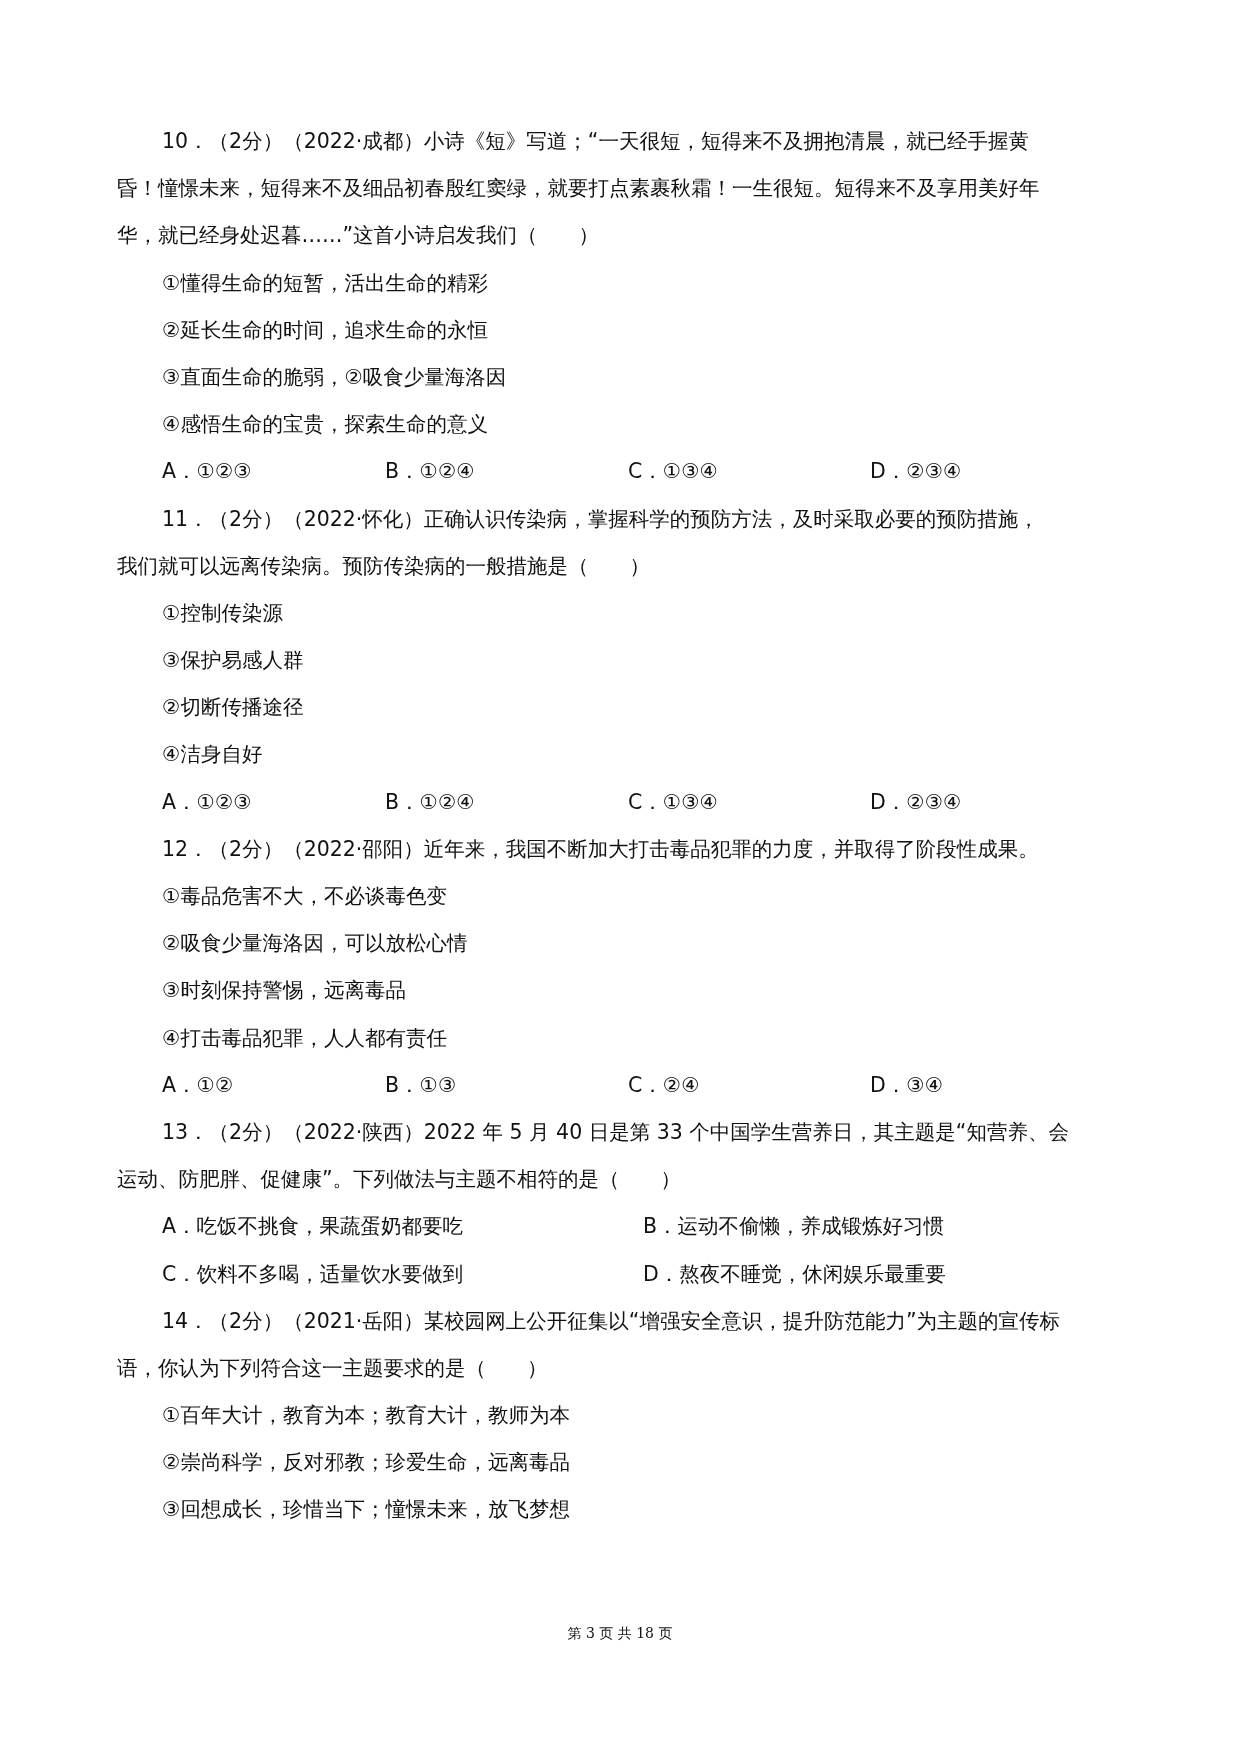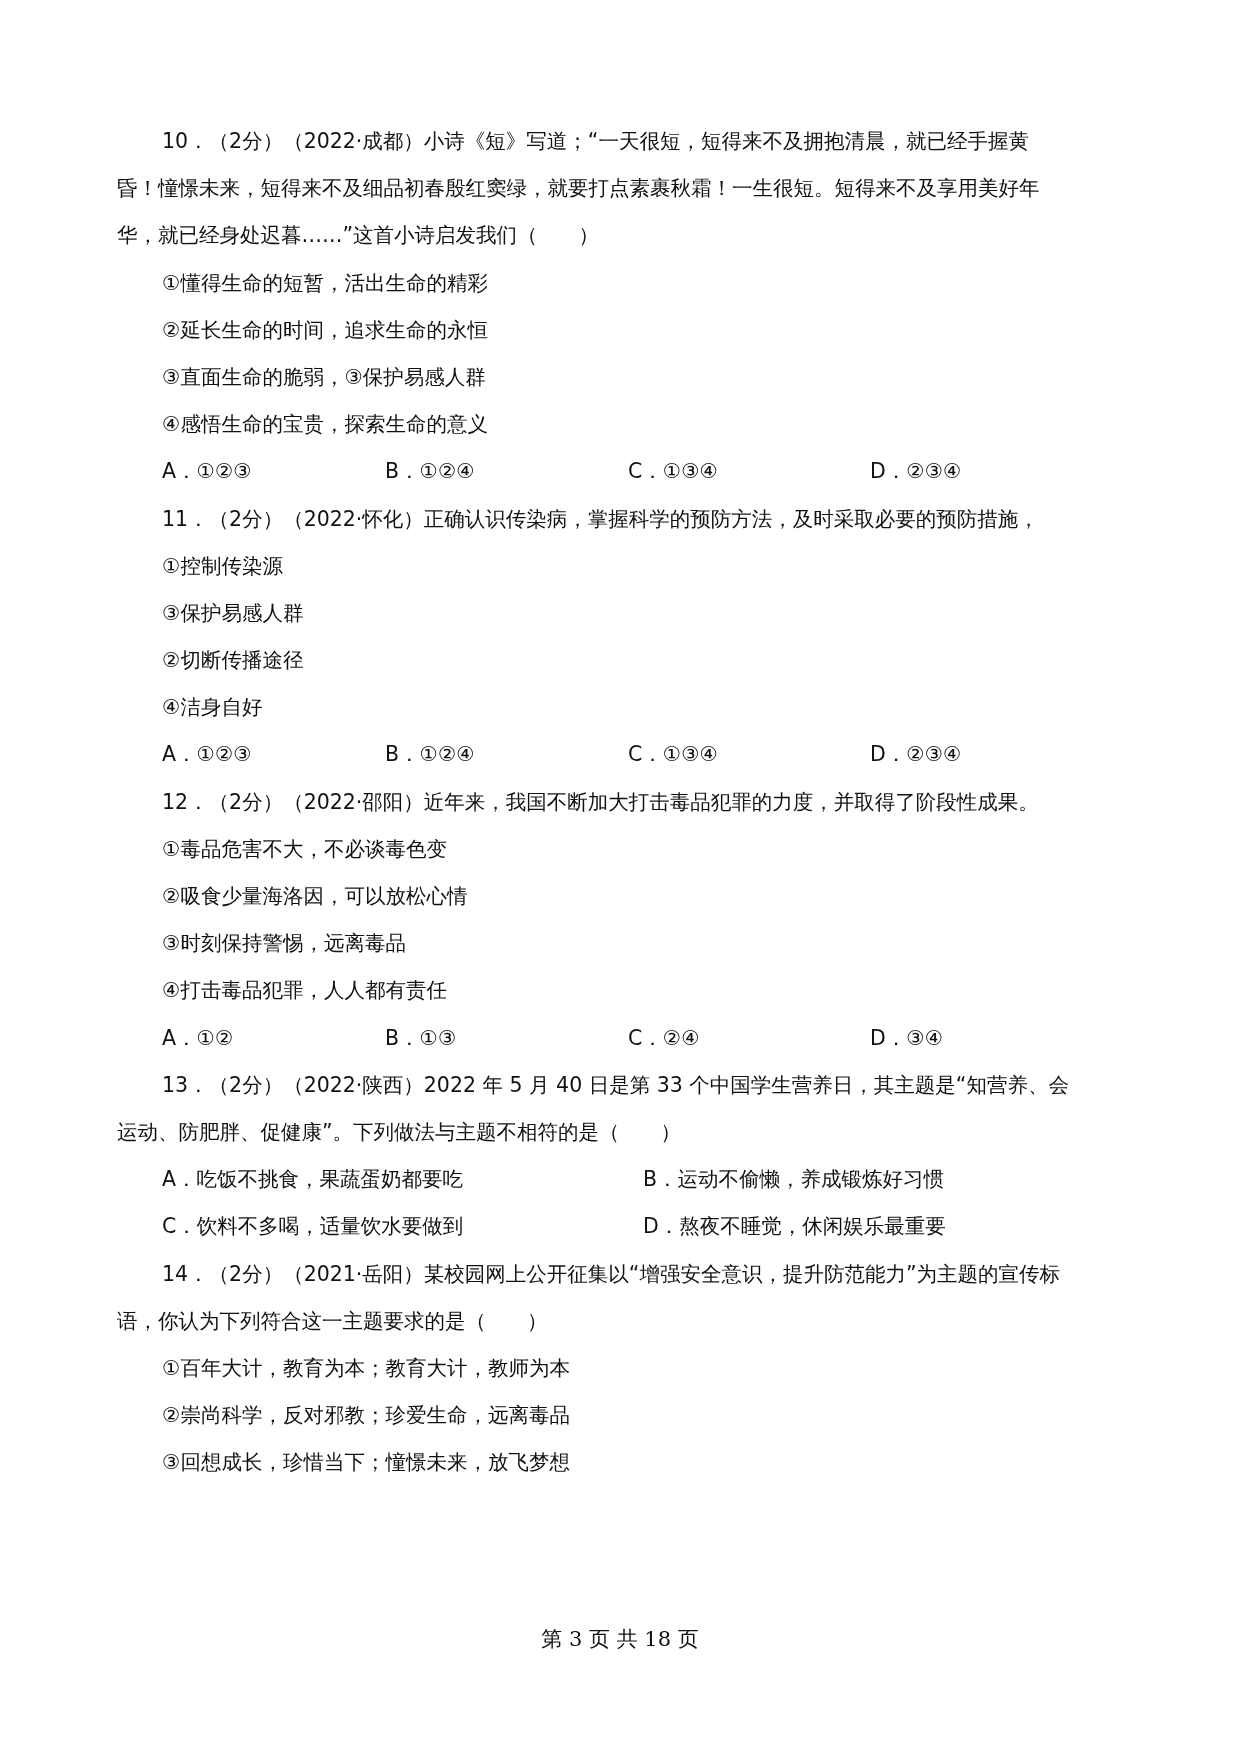--- a/index.html
+++ b/index.html
@@ -21,49 +21,50 @@
   .opts4 .o0 { left: 45px; }
   .opts4 .o1 { left: 268px; }
   .opts4 .o2 { left: 511px; }
   .opts4 .o3 { left: 753px; }
   .opts2 { position: relative; height: 47.2px; }
   .opts2 .opt { position: absolute; top: 0; white-space: nowrap; }
   .opts2 .o0 { left: 45px; }
   .opts2 .o1 { left: 526px; }
   .footer {
     position: absolute; left: 0; width: 1240px; top: 1625px;
-    text-align: center; font-size: 21px;
+    text-align: center; font-size: 14px;
     font-family: "DejaVu Serif", "Liberation Serif", serif;
   }
   .question { }
 </style>
 </head>
 <body>
 
 <div class="page">
   <div class="content">
 
     <div class="question">
       <div class="line stem-first">10．（2分）（2022·成都）小诗《短》写道；“一天很短，短得来不及拥抱清晨，就已经手握黄</div>
       <div class="line">昏！憧憬未来，短得来不及细品初春殷红窦绿，就要打点素裹秋霜！一生很短。短得来不及享用美好年</div>
       <div class="line">华，就已经身处迟暮……”这首小诗启发我们（　　）</div>
       <div class="line sub">①懂得生命的短暂，活出生命的精彩</div>
       <div class="line sub">②延长生命的时间，追求生命的永恒</div>
-      <div class="line sub">③直面生命的脆弱，③保护易感人群</div>
+      <div class="line sub">③直面生命的脆弱，②吸食少量海洛因</div>
       <div class="line sub">④感悟生命的宝贵，探索生命的意义</div>
       <div class="opts4">
         <span class="opt o0">A．①②③</span>
         <span class="opt o1">B．①②④</span>
         <span class="opt o2">C．①③④</span>
         <span class="opt o3">D．②③④</span>
       </div>
     </div>
 
     <div class="question">
       <div class="line stem-first">11．（2分）（2022·怀化）正确认识传染病，掌握科学的预防方法，及时采取必要的预防措施，</div>
+      <div class="line">我们就可以远离传染病。预防传染病的一般措施是（　　）</div>
       <div class="line sub">①控制传染源</div>
       <div class="line sub">③保护易感人群</div>
       <div class="line sub">②切断传播途径</div>
       <div class="line sub">④洁身自好</div>
       <div class="opts4">
         <span class="opt o0">A．①②③</span>
         <span class="opt o1">B．①②④</span>
         <span class="opt o2">C．①③④</span>
         <span class="opt o3">D．②③④</span>
       </div>

